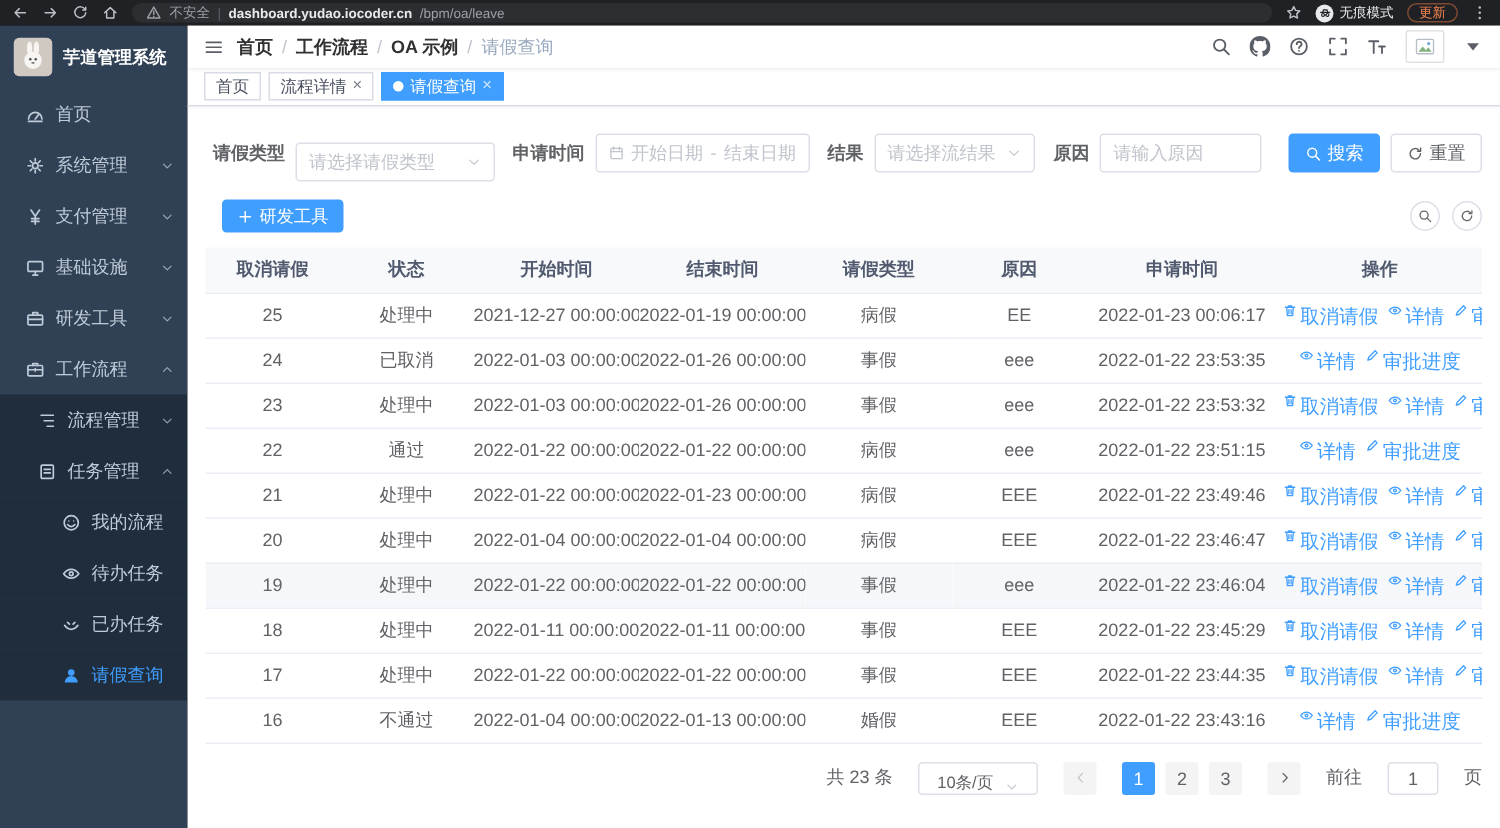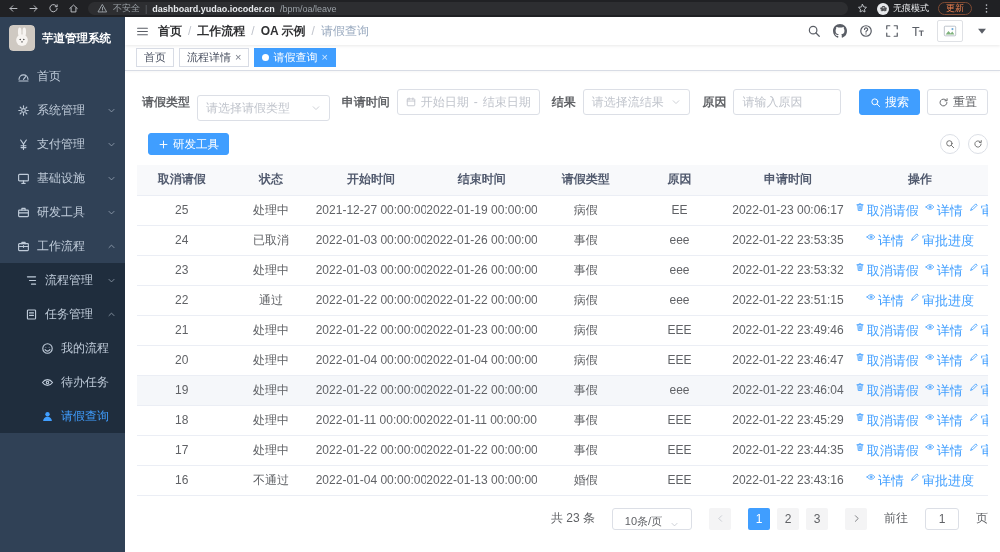--- a/index.html
+++ b/index.html
@@ -300,20 +300,29 @@
           </div>
           <div class="menu-item lv3 sub">
             <span class="ic mi-icon">
               <svg viewBox="0 0 16 16">
                 <path d="M1.8 8S4.3 4.4 8 4.4 14.2 8 14.2 8 11.7 11.6 8 11.6 1.8 8 1.8 8z" fill="none" stroke="currentColor" stroke-width="1.4" stroke-linecap="round" stroke-linejoin="round"></path>
                 <circle cx="8" cy="8" r="1.5" fill="none" stroke="currentColor" stroke-width="1.4" stroke-linecap="round" stroke-linejoin="round"></circle>
               </svg>
             </span>
             <span class="mi-label">待办任务</span>
           </div>
+          <div class="menu-item lv3 sub">
+            <span class="ic mi-icon">
+              <svg viewBox="0 0 16 16">
+                <path d="M2.5 8.5c1.6 2.2 3.4 3.3 5.5 3.3s3.9-1.1 5.5-3.3" fill="none" stroke="currentColor" stroke-width="1.4" stroke-linecap="round" stroke-linejoin="round"></path>
+                <path d="M5 6l1.5 1.5M11 6l-1.5 1.5" fill="none" stroke="currentColor" stroke-width="1.4" stroke-linecap="round" stroke-linejoin="round"></path>
+              </svg>
+            </span>
+            <span class="mi-label">已办任务</span>
+          </div>
           <div class="menu-item lv3 sub active">
             <span class="ic mi-icon">
               <svg viewBox="0 0 16 16" fill="currentColor">
                 <circle cx="8" cy="5.3" r="2.7"></circle>
                 <path d="M2.6 13.6a5.4 5.4 0 0 1 10.8 0z"></path>
               </svg>
             </span>
             <span class="mi-label">请假查询</span>
           </div>
         </nav>

